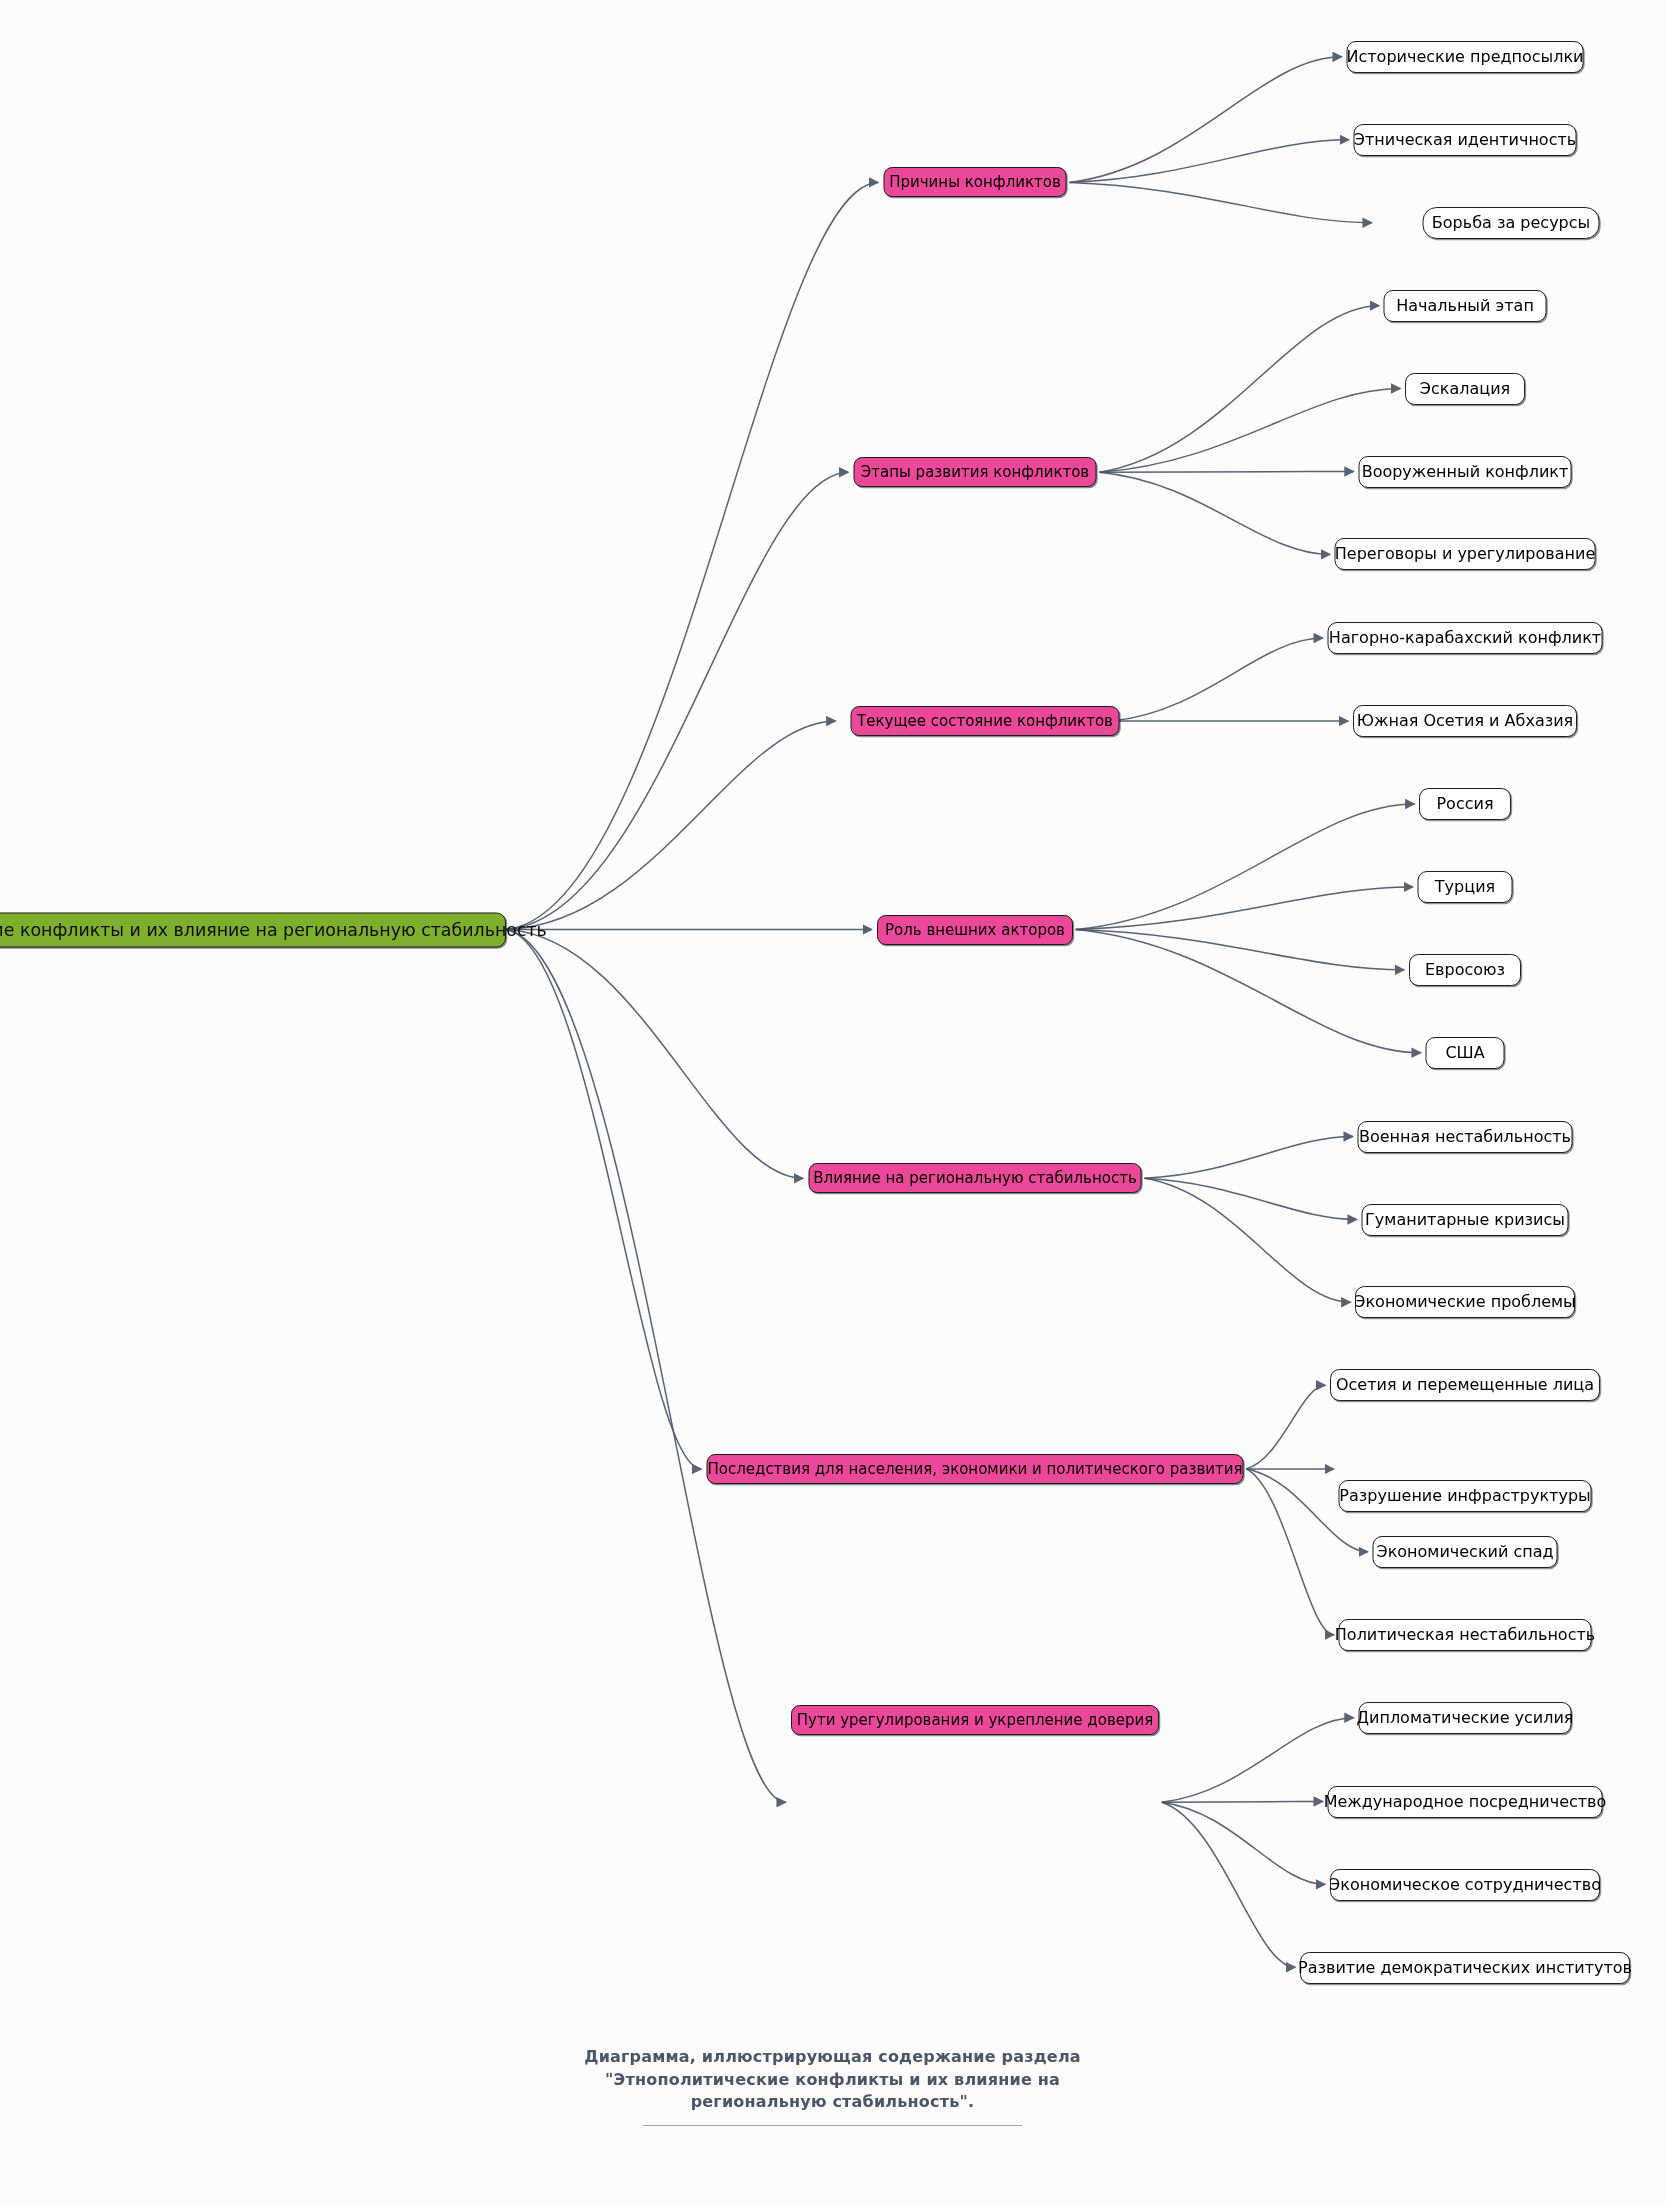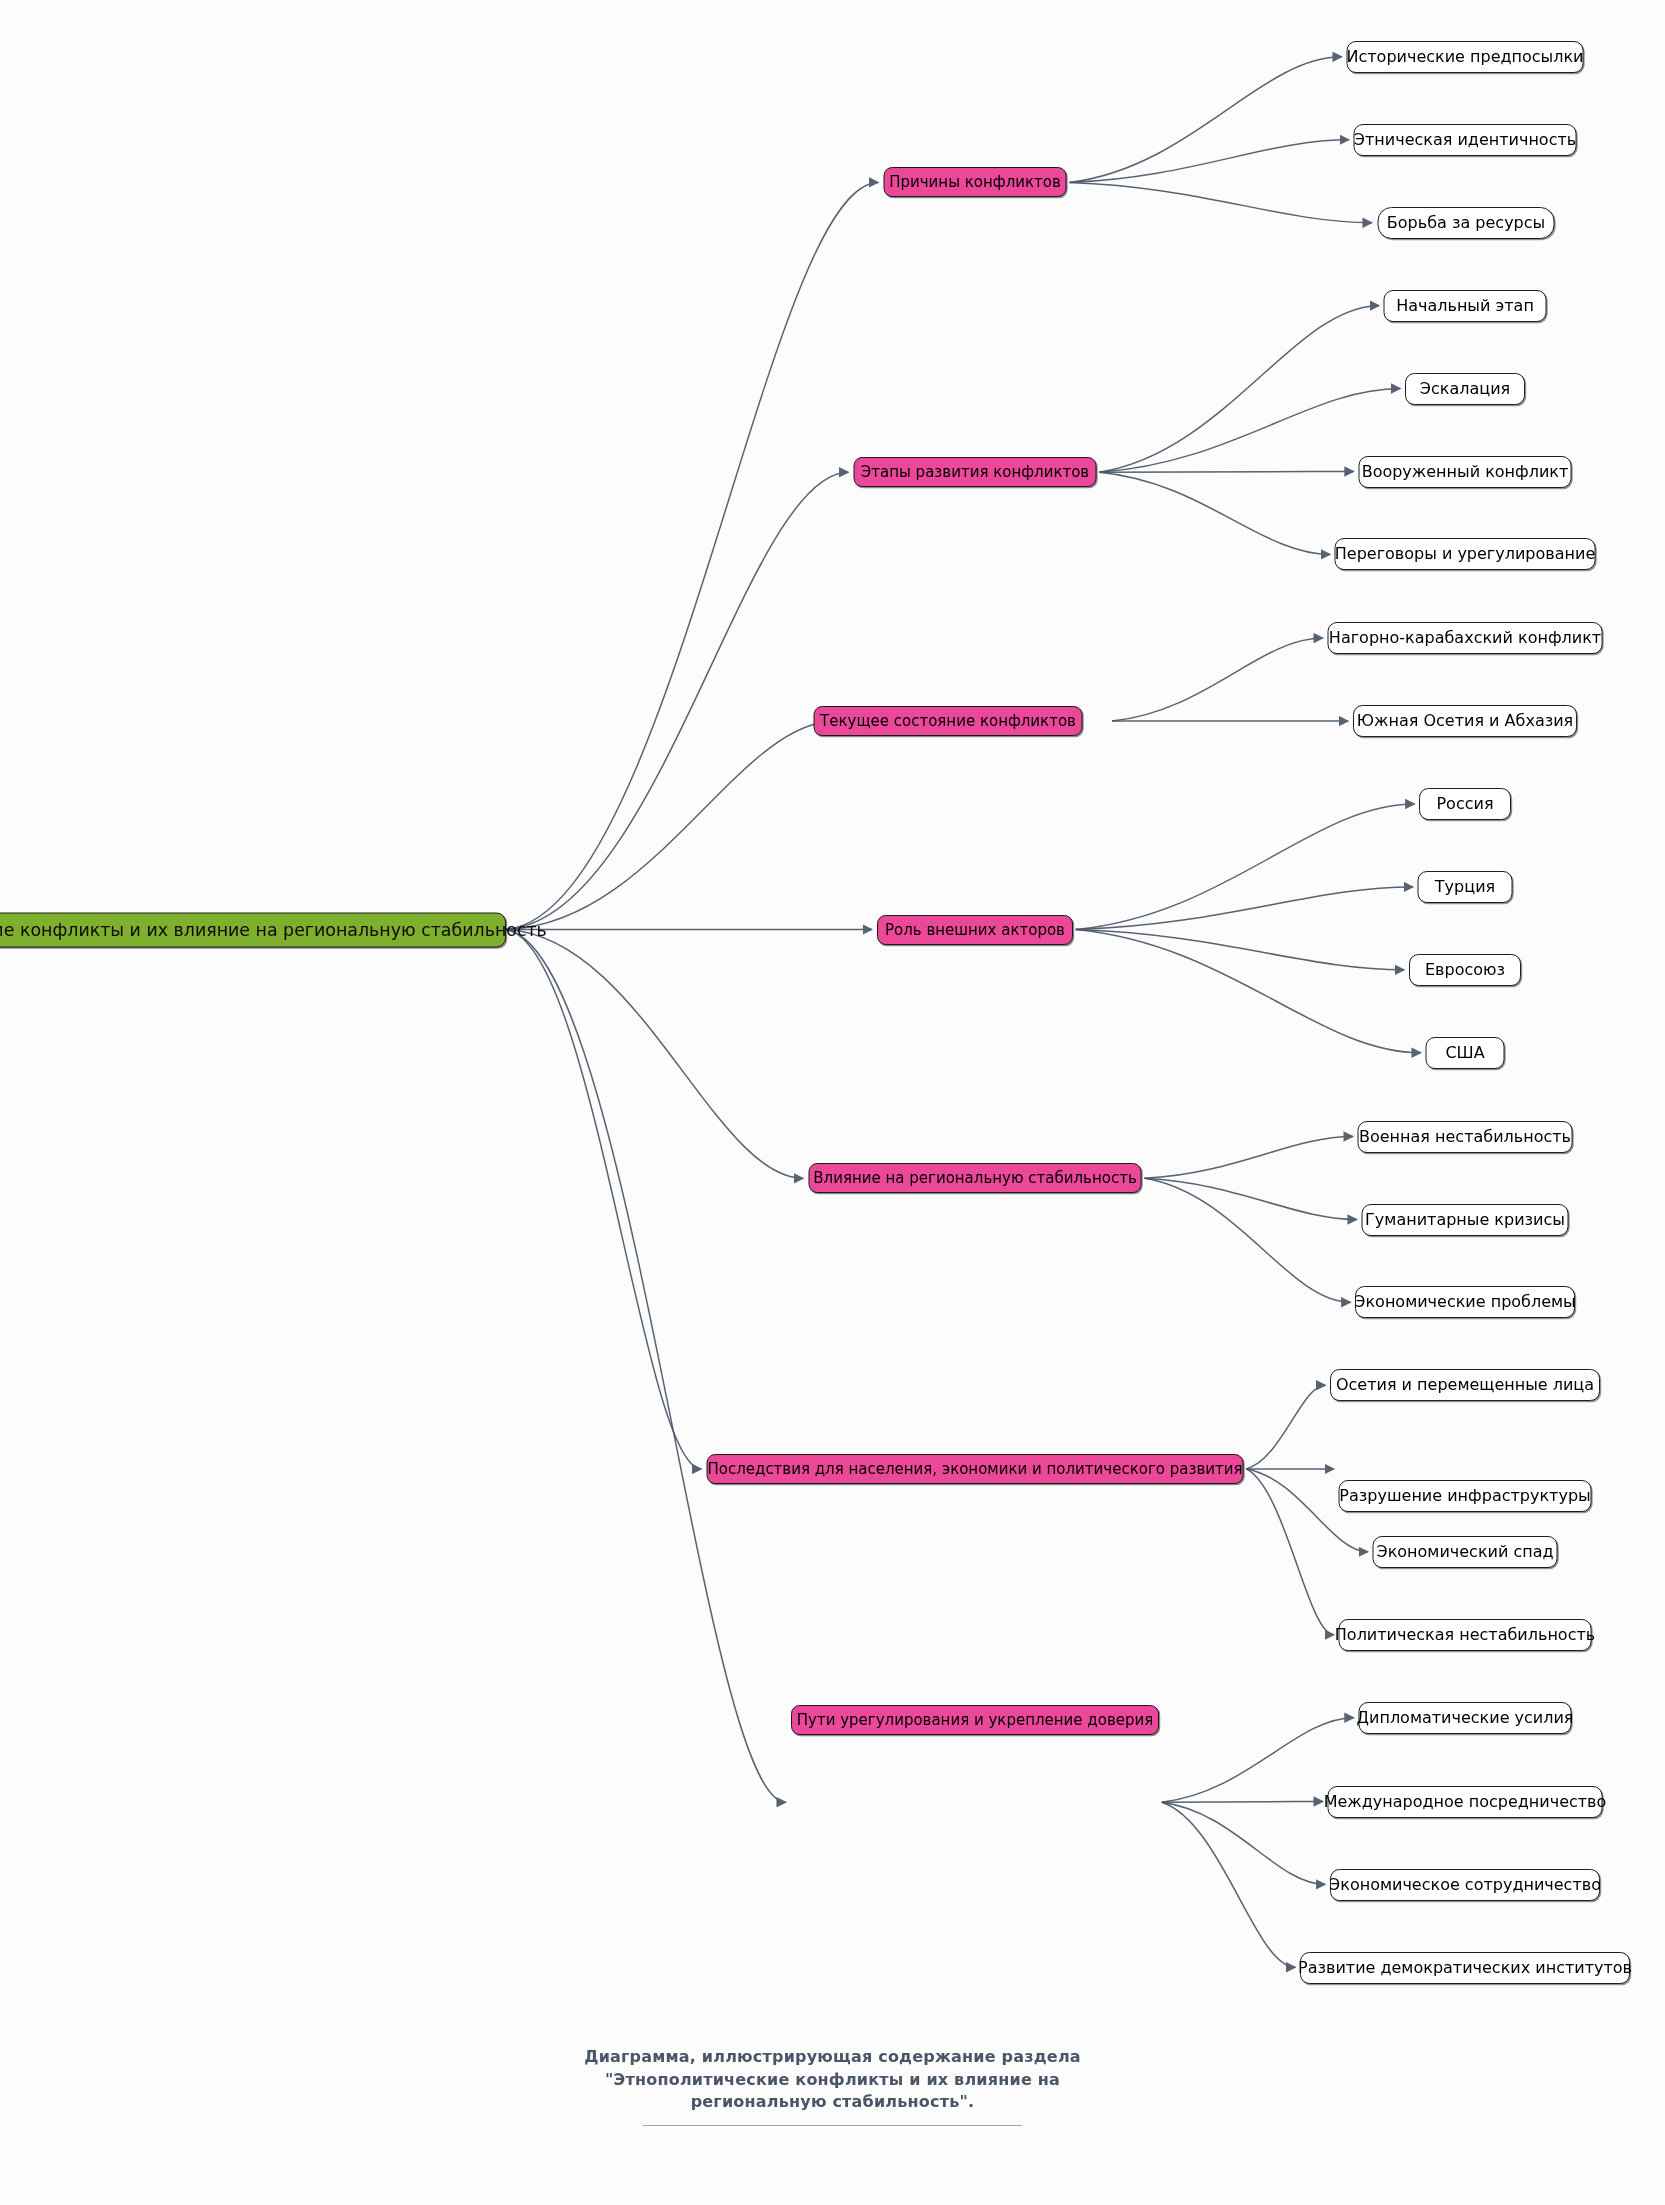--- a/index.html
+++ b/index.html
@@ -135,39 +135,39 @@
       </div>
       <div class="node node-branch" style="left: 975px; top: 182px; width: 183px;">
         <span>Причины конфликтов</span>
       </div>
       <div class="node node-leaf" style="left: 1465px; top: 57px; width: 237px;">
         <span>Исторические предпосылки</span>
       </div>
       <div class="node node-leaf" style="left: 1465px; top: 140px; width: 223px;">
         <span>Этническая идентичность</span>
       </div>
-      <div class="node node-leaf" style="left: 1466px; top: 223px; width: 177px; border-radius: 14px;">
+      <div class="node node-leaf" style="left: 1511px; top: 223px; width: 177px; border-radius: 14px;">
         <span>Борьба за ресурсы</span>
       </div>
       <div class="node node-branch" style="left: 975px; top: 472px; width: 243px;">
         <span>Этапы развития конфликтов</span>
       </div>
       <div class="node node-leaf" style="left: 1465px; top: 306px; width: 163px;">
         <span>Начальный этап</span>
       </div>
       <div class="node node-leaf" style="left: 1465px; top: 389px; width: 120px;">
         <span>Эскалация</span>
       </div>
       <div class="node node-leaf" style="left: 1465px; top: 472px; width: 213px;">
         <span>Вооруженный конфликт</span>
       </div>
       <div class="node node-leaf" style="left: 1465px; top: 554px; width: 261px;">
         <span>Переговоры и урегулирование</span>
       </div>
-      <div class="node node-branch" style="left: 948px; top: 721px; width: 269px; align-items: center;">
+      <div class="node node-branch" style="left: 985px; top: 721px; width: 269px; align-items: center;">
         <span>Текущее состояние конфликтов</span>
       </div>
       <div class="node node-leaf" style="left: 1465px; top: 638px; width: 275px;">
         <span>Нагорно-карабахский конфликт</span>
       </div>
       <div class="node node-leaf" style="left: 1465px; top: 721px; width: 224px;">
         <span>Южная Осетия и Абхазия</span>
       </div>
       <div class="node node-branch" style="left: 975px; top: 930px; width: 196px;">
         <span>Роль внешних акторов</span>

